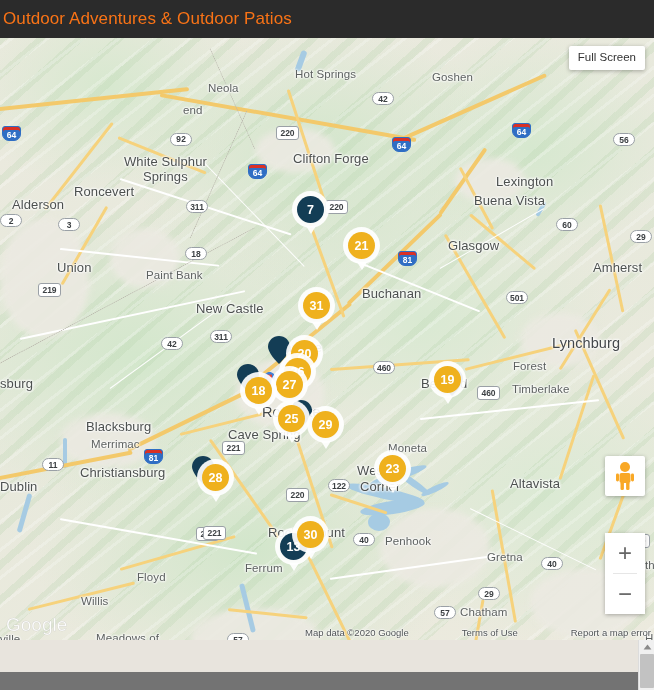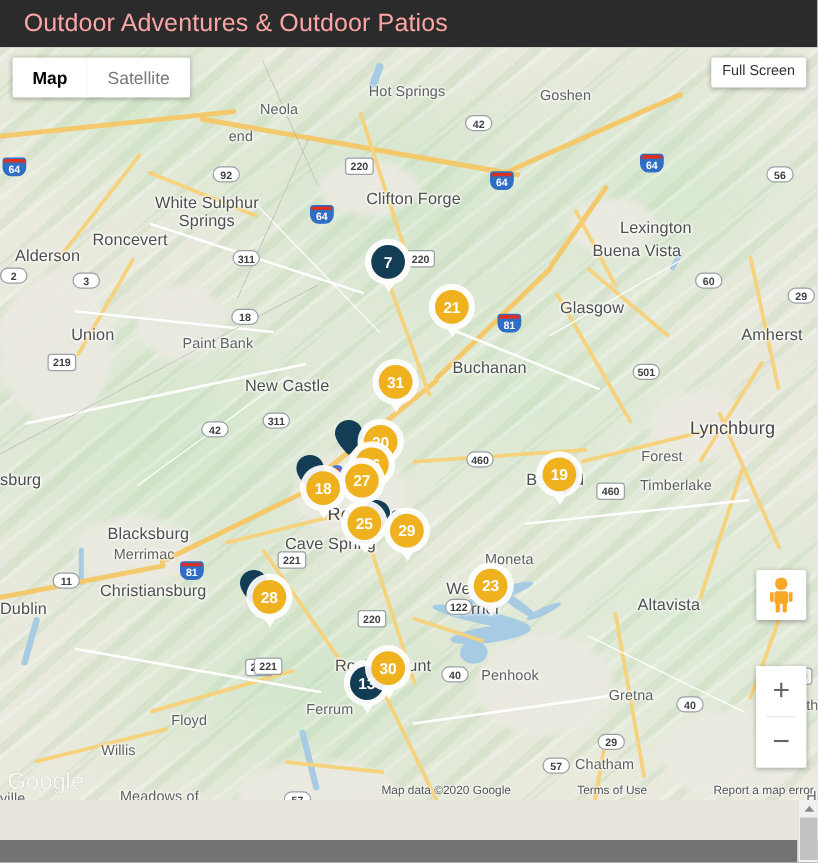--- a/index.html
+++ b/index.html
@@ -12,23 +12,23 @@
   #app { position: relative; width: 654px; height: 690px; }
 
   
   .header {
     position: absolute; top: 0; left: 0;
     width: 654px; height: 38px;
     background: #2b2b2b;
     display: flex; align-items: center;
   }
   .header-title {
-    color: #fca5a5;
-    font-size: 20px;
-    padding-left: 19px;
+    color: #f97316;
+    font-size: 17px;
+    padding-left: 3px;
     letter-spacing: .1px;
     white-space: nowrap;
   }
 
   
   .map-frame {
     position: absolute; top: 38px; left: 0;
     width: 654px; height: 602px;
     overflow: hidden;
     background: #e9eadf;
@@ -392,21 +392,21 @@
           <div class="lbl" style="left: 630px; top: 521px;">Nath</div>
           <div class="lbl" style="left: 81px; top: 557px;">Willis</div>
           <div class="lbl" style="left: 460px; top: 568px;">Chatham</div>
           <div class="lbl" style="left: 645px; top: 594px;">Ha</div>
           <div class="lbl" style="left: 96px; top: 594px;">Meadows of</div>
           <div class="lbl" style="left: 0px; top: 595px;">ville</div>
         </div>
 
       <div id="shield-layer">
           <div class="shield interstate" style="left: 2px; top: 88px;">64</div>
-          <div class="shield" style="left: 170px; top: 95px;">92</div>
+          <div class="shield" style="left: 170px; top: 95px; font-family: Liberation Mono, monospace;">92</div>
           <div class="shield us" style="left: 276px; top: 88px;">220</div>
           <div class="shield interstate" style="left: 392px; top: 99px;">64</div>
           <div class="shield interstate" style="left: 512px; top: 85px;">64</div>
           <div class="shield" style="left: 613px; top: 95px;">56</div>
           <div class="shield interstate" style="left: 248px; top: 126px;">64</div>
           <div class="shield" style="left: 372px; top: 54px;">42</div>
           <div class="shield" style="left: 186px; top: 162px;">311</div>
           <div class="shield us" style="left: 325px; top: 162px;">220</div>
           <div class="shield" style="left: 0px; top: 176px;">2</div>
           <div class="shield" style="left: 58px; top: 180px;">3</div>
@@ -416,21 +416,21 @@
           <div class="shield" style="left: 630px; top: 192px;">29</div>
           <div class="shield us" style="left: 38px; top: 245px;">219</div>
           <div class="shield" style="left: 506px; top: 253px;">501</div>
           <div class="shield" style="left: 161px; top: 299px;">42</div>
           <div class="shield" style="left: 210px; top: 292px;">311</div>
           <div class="shield" style="left: 373px; top: 323px;">460</div>
           <div class="shield us" style="left: 477px; top: 348px;">460</div>
           <div class="shield" style="left: 42px; top: 420px;">11</div>
           <div class="shield interstate" style="left: 144px; top: 411px;">81</div>
           <div class="shield us" style="left: 222px; top: 403px;">221</div>
-          <div class="shield" style="left: 328px; top: 441px; margin-left: 28px;">122</div>
+          <div class="shield" style="left: 328px; top: 441px;">122</div>
           <div class="shield us" style="left: 286px; top: 450px;">220</div>
           <div class="shield us" style="left: 196px; top: 489px;">221</div>
           <div class="shield" style="left: 353px; top: 495px;">40</div>
           <div class="shield" style="left: 541px; top: 519px;">40</div>
           <div class="shield us" style="left: 627px; top: 496px;">220</div>
           <div class="shield" style="left: 478px; top: 549px;">29</div>
           <div class="shield" style="left: 434px; top: 568px;">57</div>
           <div class="shield" style="left: 227px; top: 595px;">57</div>
           <div class="shield us" style="left: 203px; top: 488px;">221</div>
         </div>
@@ -479,24 +479,20 @@
         </svg>
       </div>
 
       <div class="attrib">
         <span class="static">Map data ©2020 Google</span>
         <span>Terms of Use</span>
         <span>Report a map error</span>
       </div>
     </div>
 
-    <div class="maptype">
-      <button class="active">Map</button>
-      <button class="inactive">Satellite</button>
-    </div>
 
     <div class="top-right">
       <button>Full Screen</button>
     </div>
 
     <div class="pegman">
       <svg width="24" height="30" viewBox="0 0 24 30">
         <circle cx="12" cy="6" r="5" fill="#f9a825"></circle>
         <rect x="6.5" y="12" width="11" height="10" rx="2" fill="#f9a825"></rect>
         <rect x="7.5" y="21" width="3.4" height="8" rx="1.3" fill="#f9a825"></rect>

